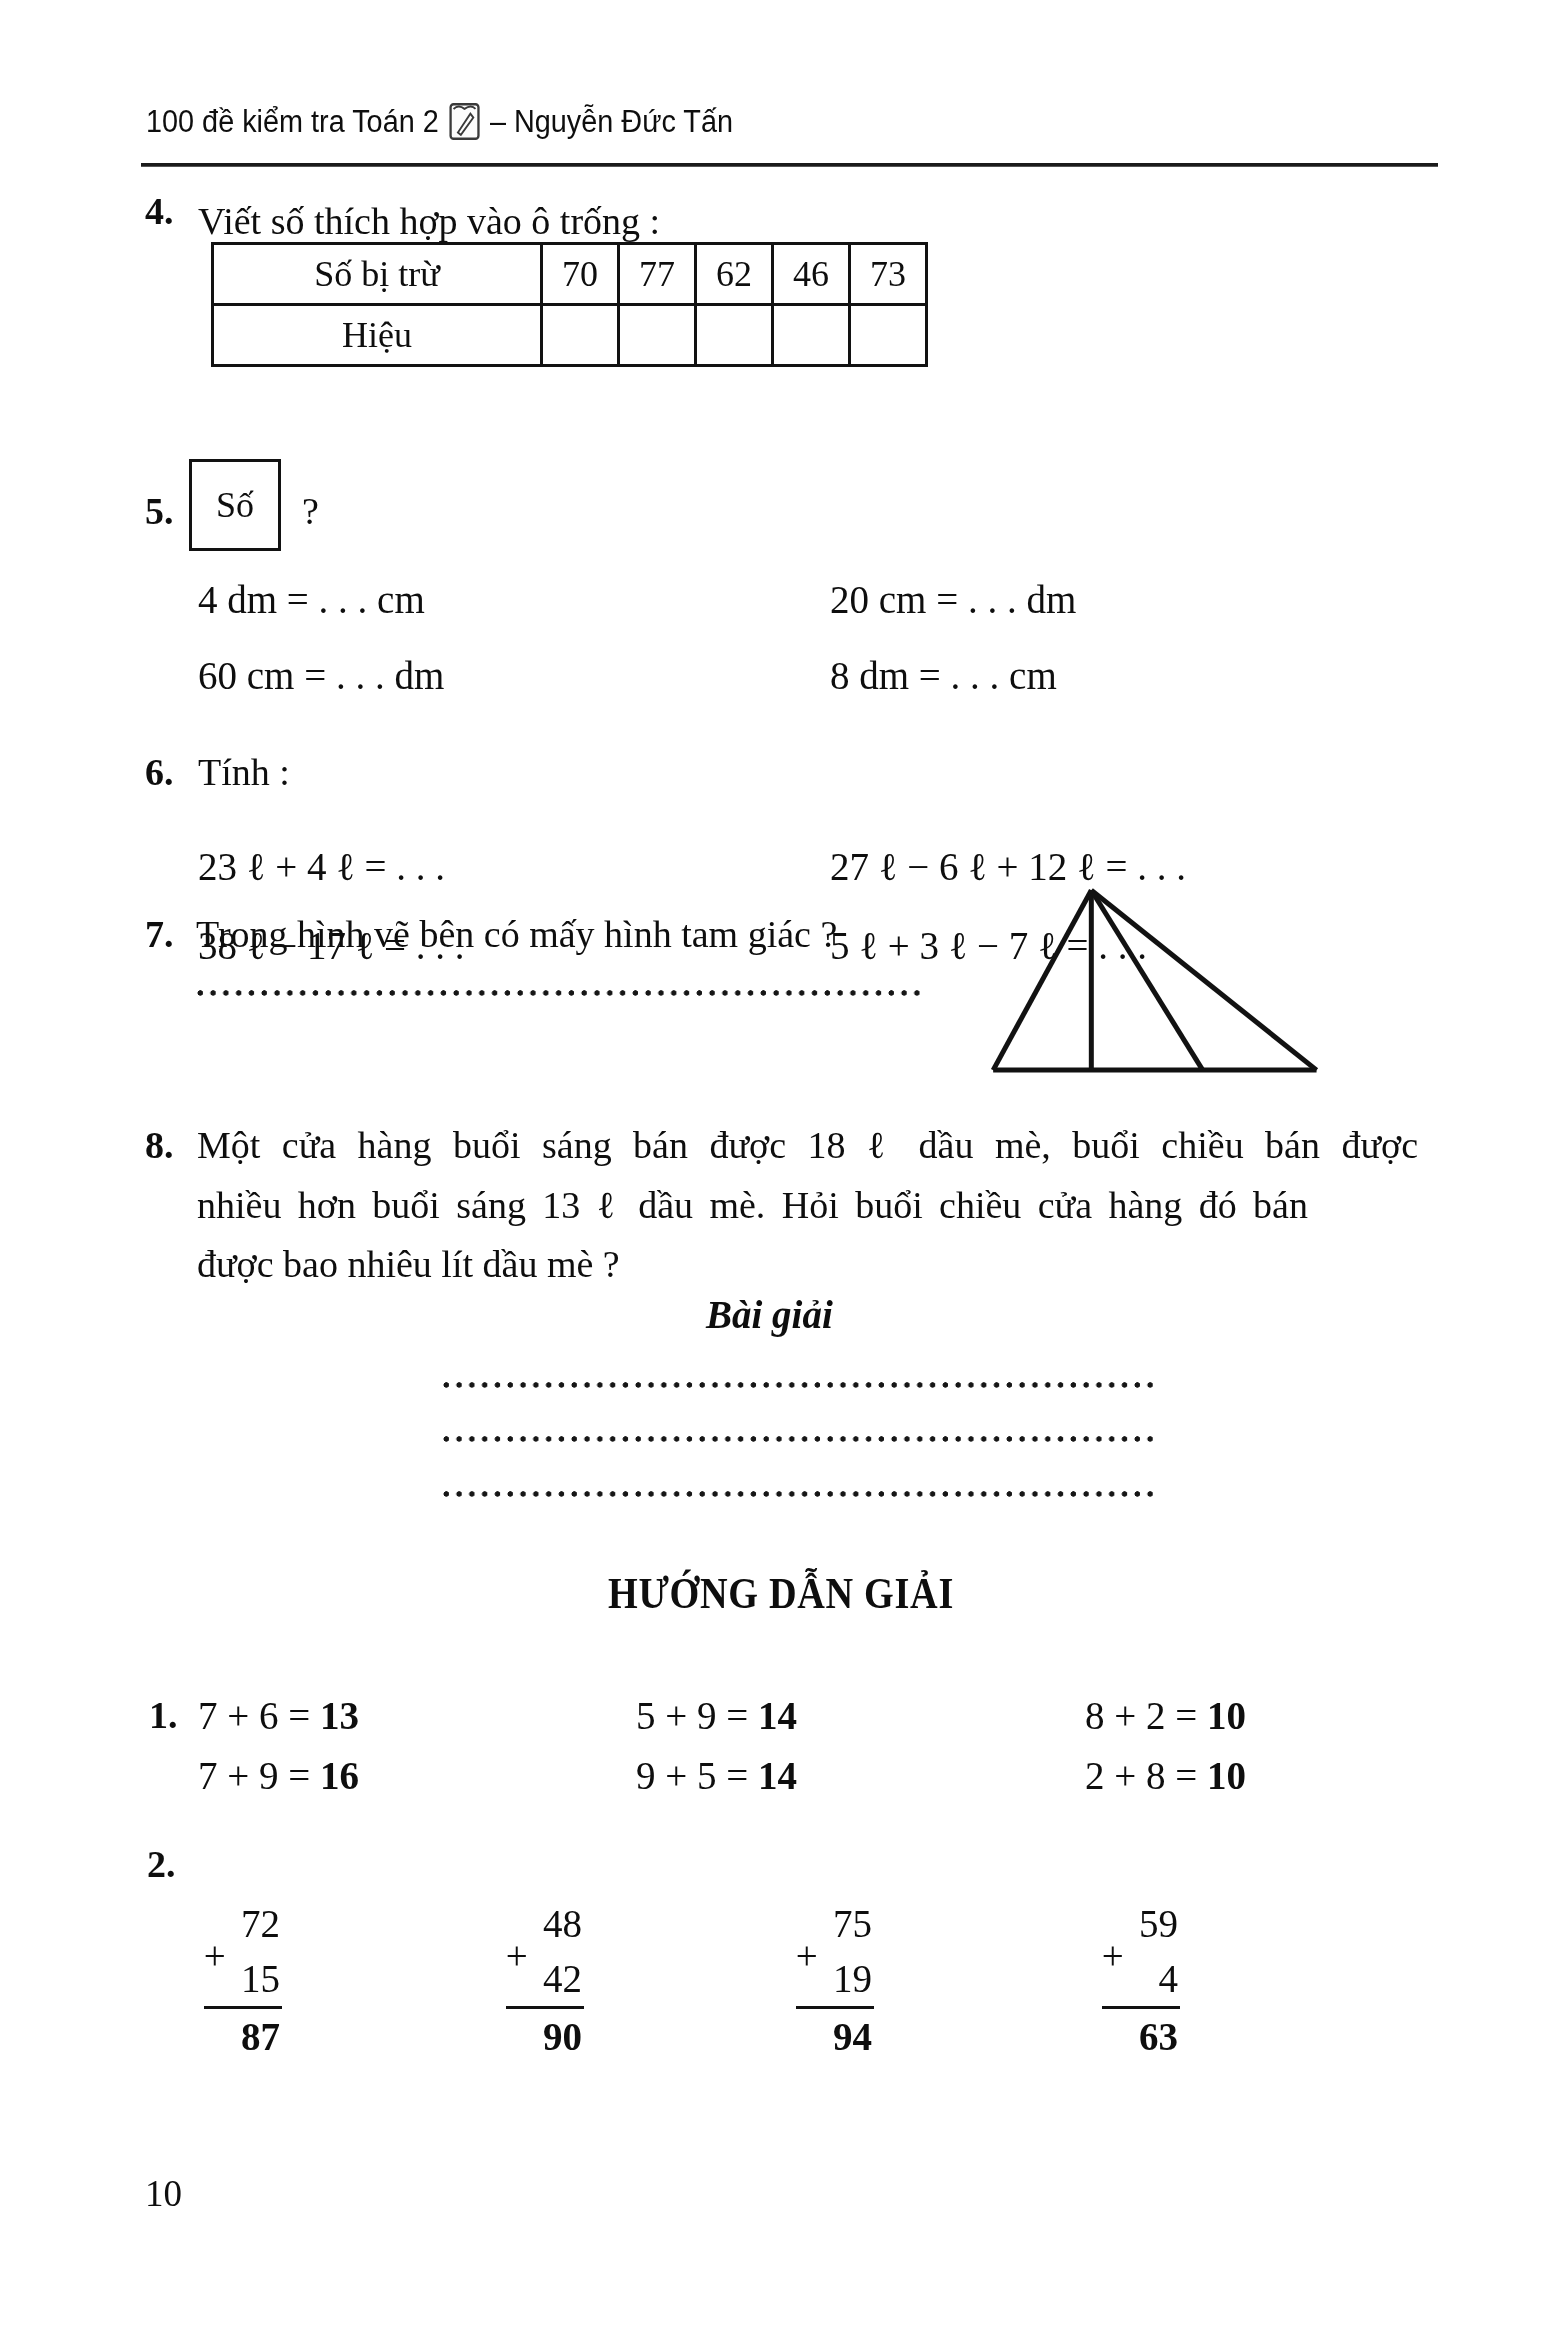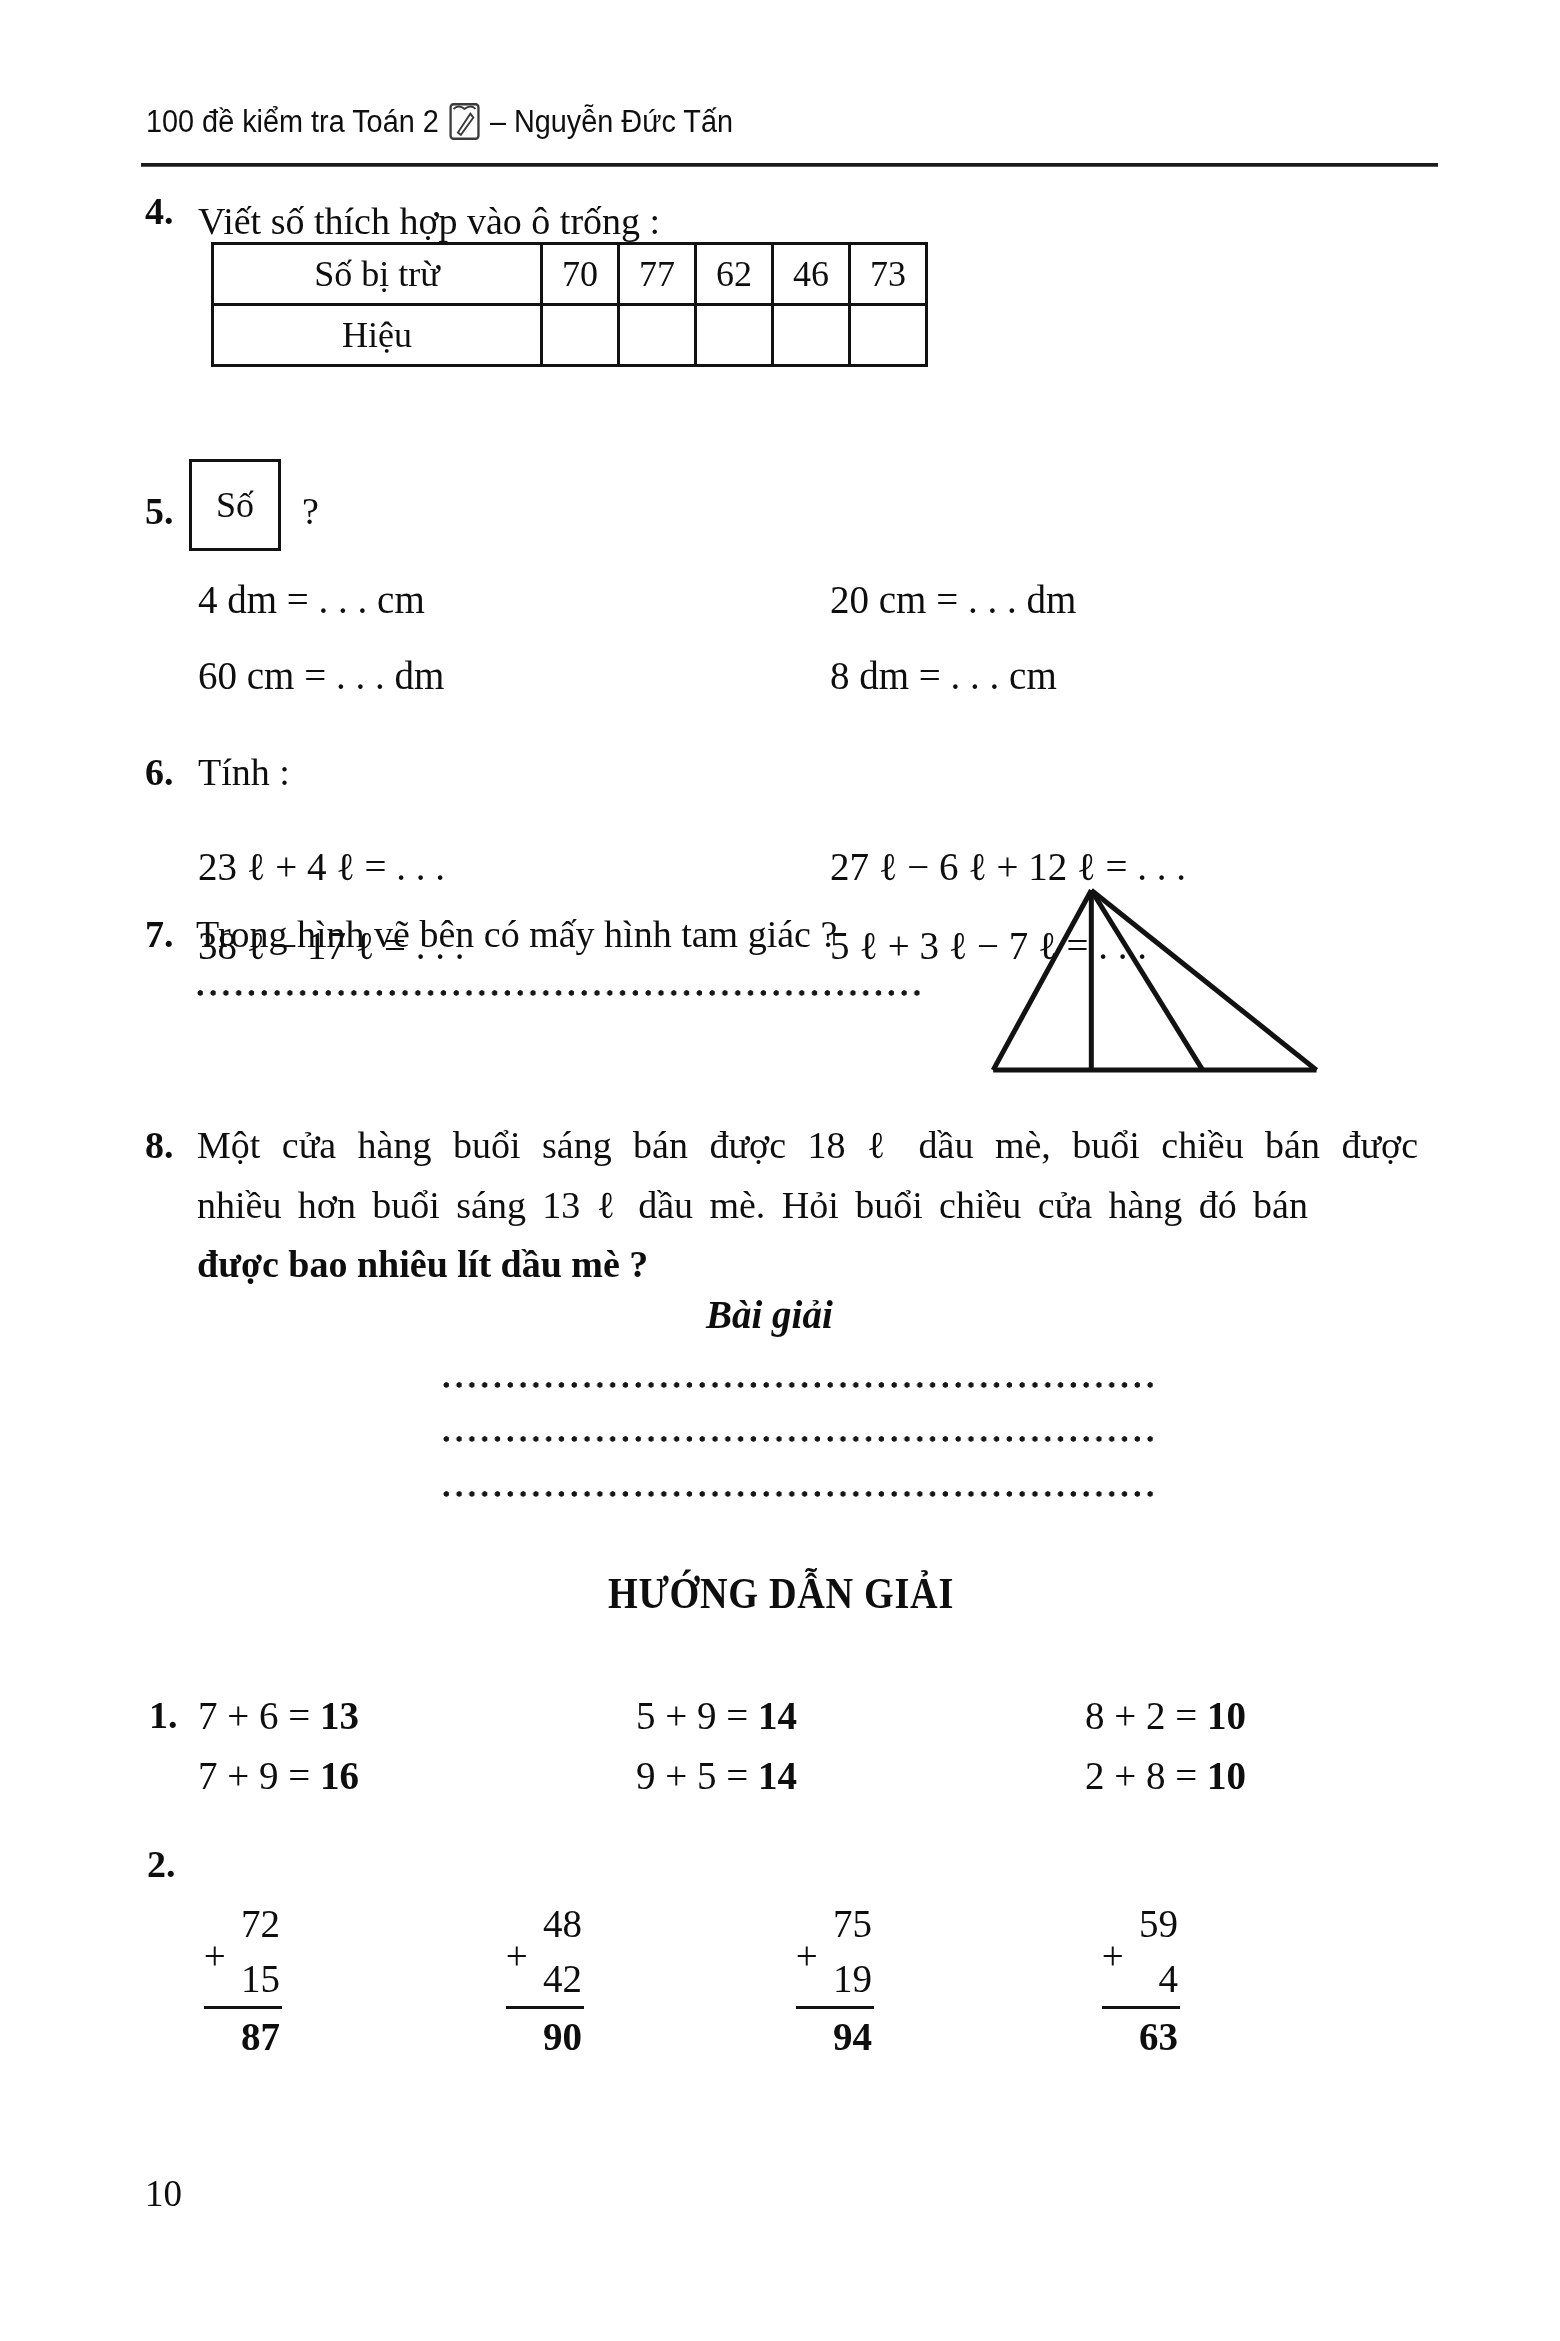--- a/index.html
+++ b/index.html
@@ -112,21 +112,21 @@
       <line x1="12" y1="228" x2="131" y2="10" stroke="#121212" stroke-width="5"></line>
       <line x1="131" y1="10" x2="404" y2="228" stroke="#121212" stroke-width="5"></line>
       <line x1="131" y1="10" x2="131" y2="228" stroke="#121212" stroke-width="5"></line>
       <line x1="131" y1="10" x2="266" y2="228" stroke="#121212" stroke-width="5"></line>
     </svg>
   </div>
 
   <span class="abs pnum" style="left:145px;top:1126px;">8.</span>
   <div class="abs jline" style="left:197px;top:1126px;width:1221px;">Một cửa hàng buổi sáng bán được 18 ℓ dầu mè, buổi chiều bán được</div>
   <div class="abs jline" style="left:197px;top:1186px;width:1111px;">nhiều hơn buổi sáng 13 ℓ dầu mè. Hỏi buổi chiều cửa hàng đó bán</div>
-  <div class="abs ptext" style="left:197px;top:1245px;font-weight:bold;">được bao nhiêu lít dầu mè ?</div>
+  <div class="abs ptext" style="left:197px;top:1245px;">được bao nhiêu lít dầu mè ?</div>
 
   <div class="abs solhead" style="left:706px;top:1295px;">Bài giải</div>
   <div class="abs dots" style="left:443px;top:1381px;width:713px;"></div>
   <div class="abs dots" style="left:443px;top:1435px;width:713px;"></div>
   <div class="abs dots" style="left:443px;top:1490px;width:713px;"></div>
 
   <div class="abs bighead" style="left:50%;top:1571px;transform:translateX(-50%) scaleX(.85);">HƯỚNG DẪN GIẢI</div>
 
   <span class="abs pnum" style="left:149px;top:1696px;">1.</span>
   <div class="abs eqtext" style="left:198px;top:1696px;"><span>7 + 6 = </span><span class="bold">13</span></div>

